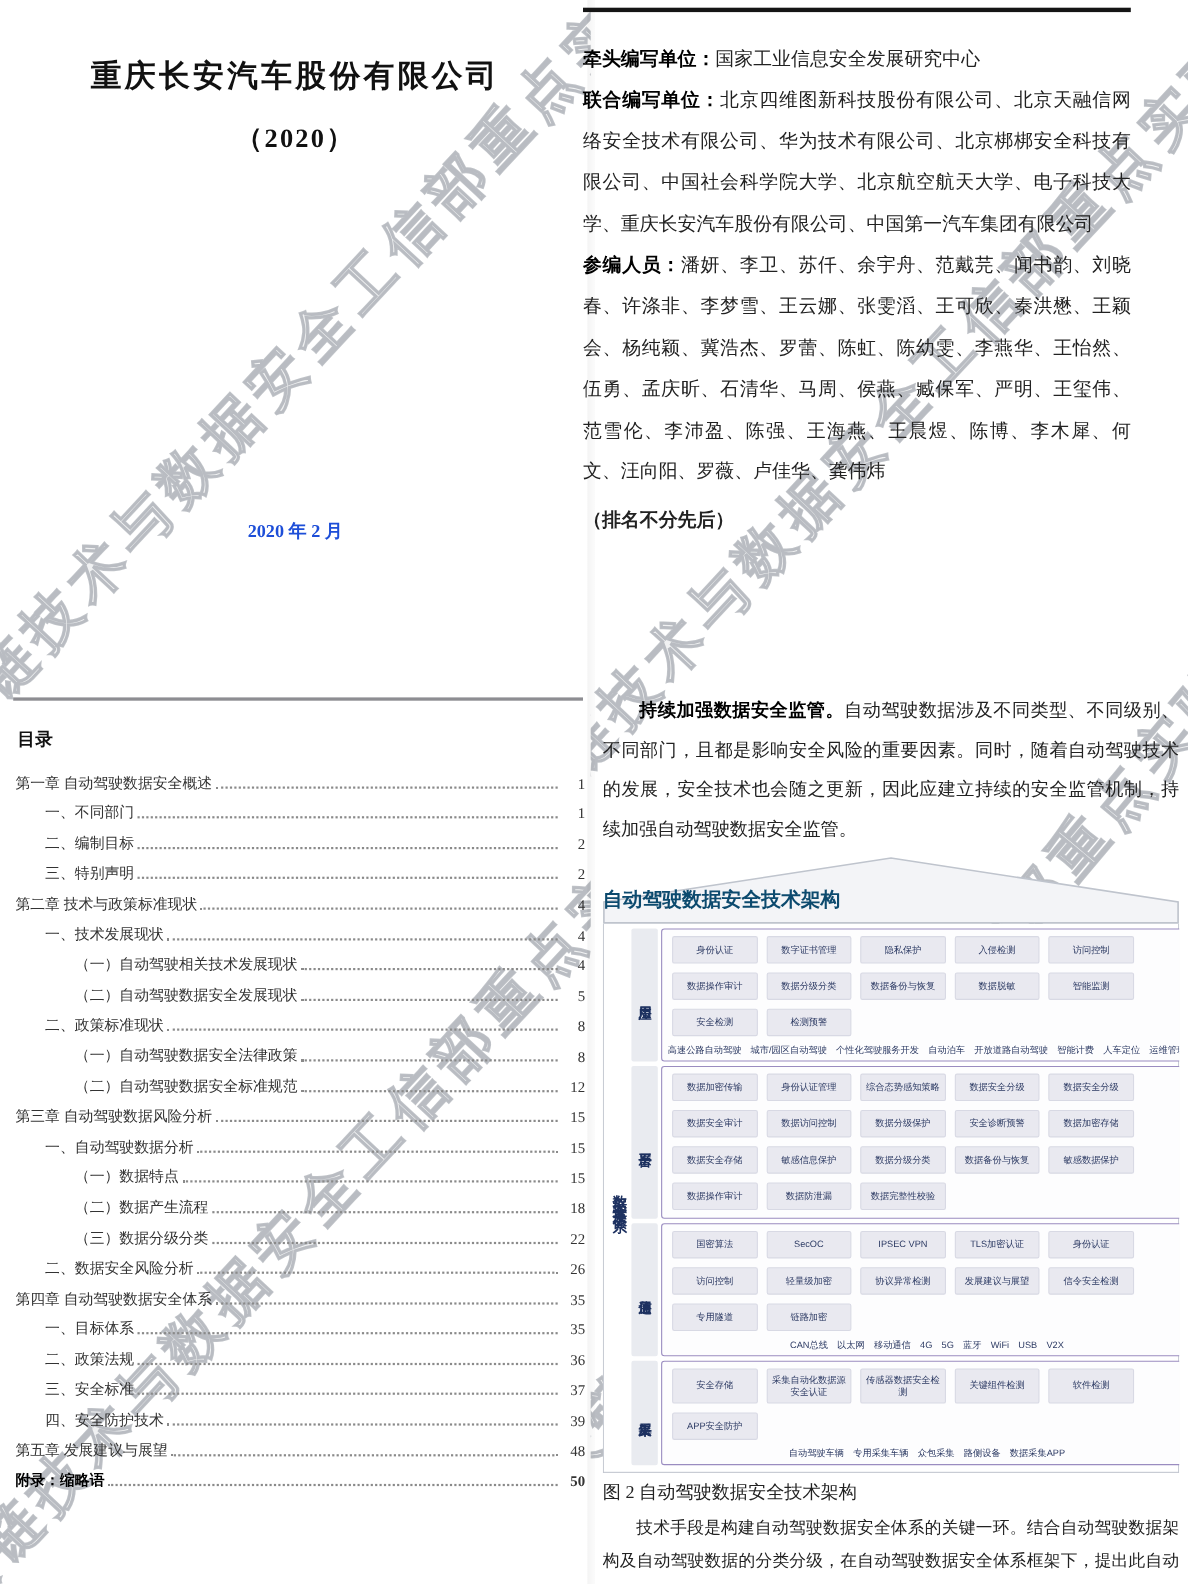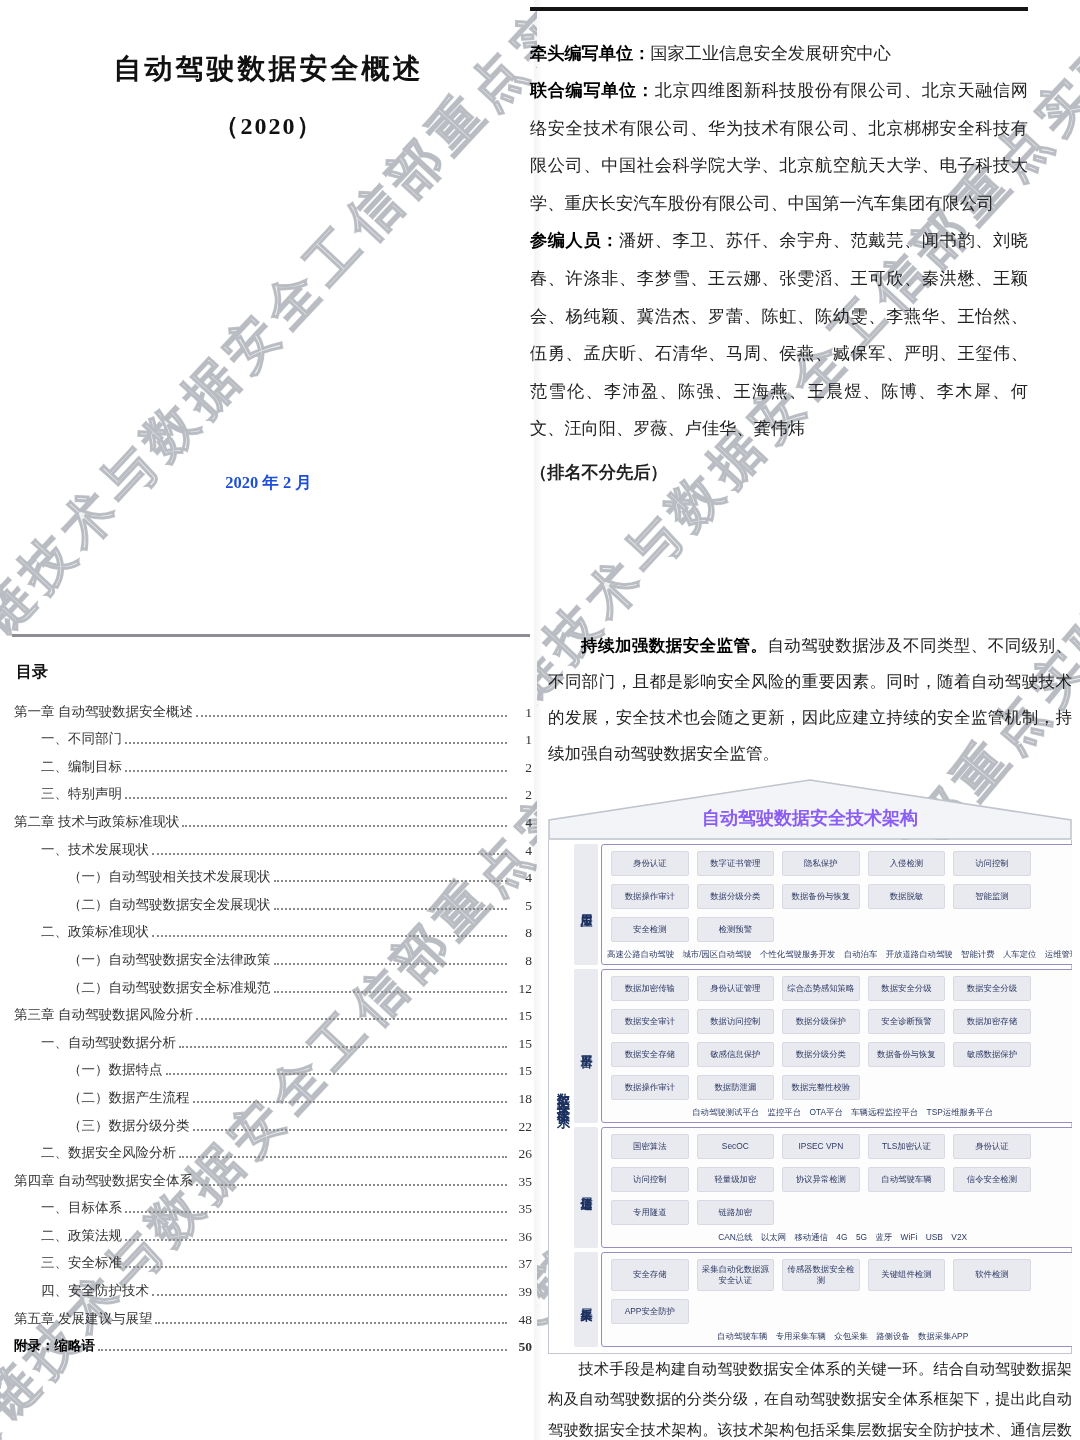--- a/index.html
+++ b/index.html
@@ -52,22 +52,22 @@
   
   .content{left:548px;top:628px;width:524px;height:812px;overflow:hidden;}
   .content p{margin:0;font-size:16.5px;line-height:36px;text-align:justify;color:#222;text-indent:2em;}
   .content .p2{font-size:15.2px;line-height:30.5px;}
   .figure-caption{text-align:center;font-size:14.5px;color:#222;margin:5px 0 4px;text-indent:0 !important;}
 
   
   .diagram{margin-top:6px;}
   .roof{position:relative;height:62px;}
   .roof svg{display:block;width:100%;height:62px;}
-  .roof-title{position:absolute;left:0;right:0;top:28px;text-align:center;
-    font-family:"Liberation Sans", sans-serif;font-weight:bold;font-size:18px;color:#8b5cf6;}
+  .roof-title{position:absolute;left:0;right:0;top:28px;
+    font-family:"Liberation Sans", sans-serif;font-weight:bold;font-size:18px;color:#0c4a6e;}
   .diag-body{border:1px solid #c3c7d0;border-top:none;display:flex;background:#fff;padding:4px 4px 6px 3px;}
   .side-label{writing-mode:vertical-rl;text-orientation:upright;width:22px;
     font-family:"Liberation Sans", sans-serif;font-weight:bold;font-size:13px;color:#1d3160;
     letter-spacing:3px;display:flex;align-items:center;justify-content:center;}
   .layers{flex:1;display:flex;flex-direction:column;gap:4px;}
   .layer{display:flex;}
   .layer-label{writing-mode:vertical-rl;text-orientation:upright;width:24px;background:#e9ebf0;
     font-family:"Liberation Sans", sans-serif;font-weight:bold;font-size:12px;color:#1d3160;
     display:flex;align-items:center;justify-content:center;margin-right:3px;border-radius:2px;padding:3px 0;}
   .layer-boxes{flex:1;border:1.5px solid #9a8cc0;border-radius:3px;padding:2px 5px 3px;
@@ -87,21 +87,21 @@
 </div>
 <div class="wm-clip right">
   <div class="wm" style="left:263px;top:390px;">区块链技术与数据安全工信部重点实验室</div>
   <div class="wm" style="left:273px;top:975px;transform:translate(-50%,-50%) rotate(-50deg);">区块链技术与数据安全工信部重点实验室</div>
 </div>
 
 <div class="gutter-v"></div>
 <div class="page-split-line"></div>
 
 <section class="page cover">
-  <div class="cover-title">自动驾驶数据安全概述</div>
+  <div class="cover-title">重庆长安汽车股份有限公司</div>
   <div class="cover-sub">（2020）</div>
   <div class="cover-date">2020 年 2 月</div>
 </section>
 
 <section class="page editors">
   <div class="editors-rule"></div>
   <p class="p-first">
     <b class="plabel">牵头编写单位：</b><span>国家工业信息安全发展研究中心</span>
   </p>
   <p>
@@ -312,36 +312,35 @@
               <div class="dbox">安全诊断预警</div>
               <div class="dbox">数据加密存储</div>
               <div class="dbox">数据安全存储</div>
               <div class="dbox">敏感信息保护</div>
               <div class="dbox">数据分级分类</div>
               <div class="dbox">数据备份与恢复</div>
               <div class="dbox">敏感数据保护</div>
               <div class="dbox">数据操作审计</div>
               <div class="dbox">数据防泄漏</div>
               <div class="dbox">数据完整性校验</div>
-            <div class="layer-strip">自动驾驶测试平台　监控平台　OTA平台　车辆远程监控平台　TSP运维服务平台</div>
           </div>
         </div>
 
         <div class="layer">
           <div class="layer-label">通信层</div>
           <div class="layer-boxes">
             <div class="dbox">国密算法</div>
               <div class="dbox">SecOC</div>
               <div class="dbox">IPSEC VPN</div>
               <div class="dbox">TLS加密认证</div>
               <div class="dbox">身份认证</div>
               <div class="dbox">访问控制</div>
               <div class="dbox">轻量级加密</div>
               <div class="dbox">协议异常检测</div>
-              <div class="dbox">自动驾驶车辆</div>
+              <div class="dbox">发展建议与展望</div>
               <div class="dbox">信令安全检测</div>
               <div class="dbox">专用隧道</div>
               <div class="dbox">链路加密</div>
             <div class="layer-strip">CAN总线　以太网　移动通信　4G　5G　蓝牙　WiFi　USB　V2X</div>
           </div>
         </div>
 
         <div class="layer">
           <div class="layer-label">采集层</div>
           <div class="layer-boxes">
@@ -352,15 +351,16 @@
               <div class="dbox">软件检测</div>
               <div class="dbox">APP安全防护</div>
             <div class="layer-strip">自动驾驶车辆　专用采集车辆　众包采集　路侧设备　数据采集APP</div>
           </div>
         </div>
 
       </div>
     </div>
   </div>
 
+  <p class="figure-caption">图 2  自动驾驶数据安全技术架构</p>
   <p class="p2">技术手段是构建自动驾驶数据安全体系的关键一环。结合自动驾驶数据架构及自动驾驶数据的分类分级，在自动驾驶数据安全体系框架下，提出此自动驾驶数据安全技术架构。该技术架构包括采集层数据安全防护技术、通信层数据安全防护技术、平台层数据安全防护技术和应用层数据安全防护技术。在这四层层次中，每一层的数据安全防护均不可或缺，需逐一对其加以防护，具体的思路和技术如下。</p>
 
 </section>
 
 </body></html>

